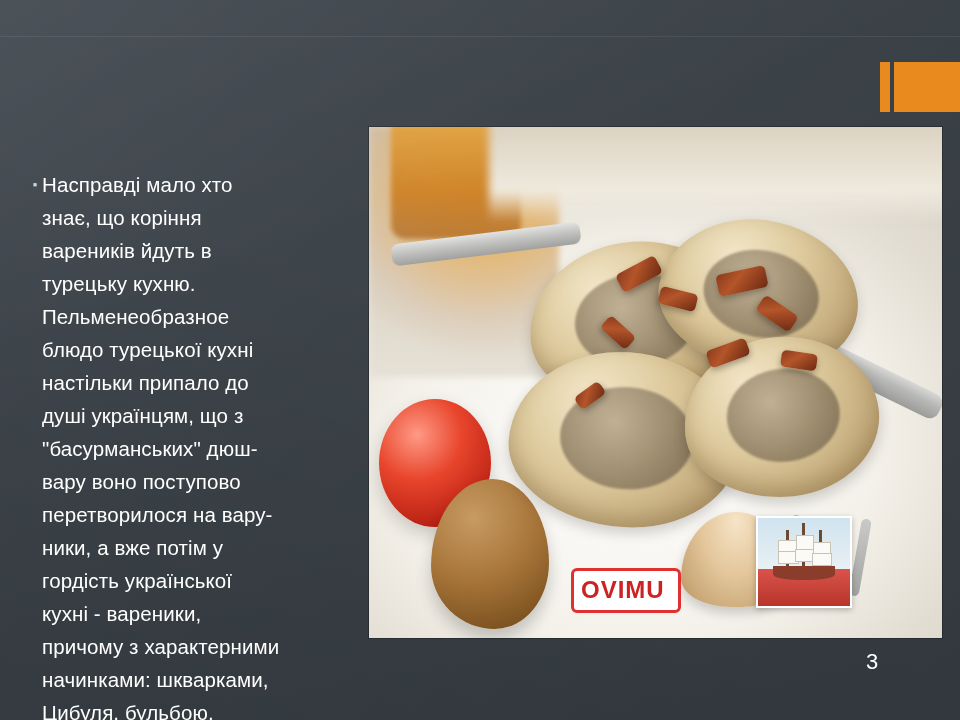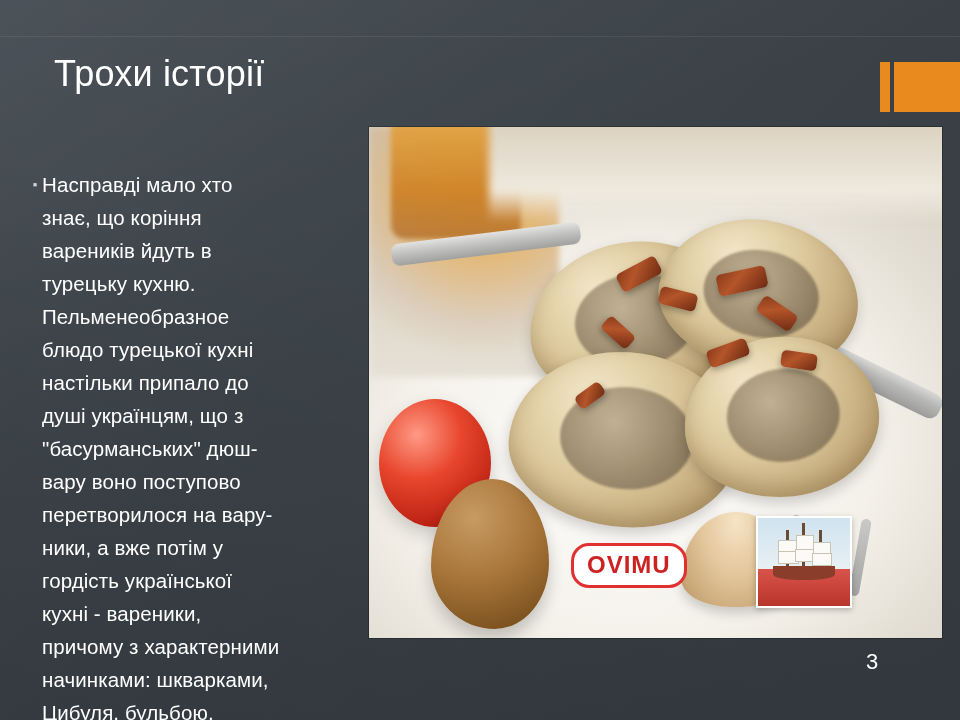--- a/index.html
+++ b/index.html
@@ -249,25 +249,25 @@
     top: 385px;
     width: 110px;
     height: 95px;
     background: radial-gradient(ellipse at 50% 10%, #f6e4c6 0%, #e3c69b 45%, #c9a777 80%, #b08f5f 100%);
     border-radius: 50% 50% 45% 45% / 70% 70% 30% 30%;
     box-shadow: 0 6px 12px rgba(0,0,0,0.18);
   }
   .watermark {
     position: absolute;
     left: 202px;
-    top: 416px;
-    padding: 5px 13px 6px 13px;
+    top: 441px;
+    padding: 5px 13px 6px 7px;
     background: #ffffff;
     border: 3px solid #e03030;
-    border-radius: 18px;
+    border-radius: 6px;
     color: #cc2222;
     font-size: 24px;
     font-weight: bold;
     letter-spacing: 1px;
     font-family: "Liberation Sans", sans-serif;
   }
   .stamp {
     position: absolute;
     left: 387px;
     top: 389px;
@@ -322,21 +322,20 @@
 </head>
 <body>
 
 <div class="slide">
   <div class="bg-band"></div>
   <div class="top-rule"></div>
 
   <div class="accent-small"></div>
   <div class="accent-big"></div>
 
-  <div class="title">Трохи історії</div>
 
   <div class="body-block">
     <div class="bullet-row">
       <div class="bullet-dot">▪</div>
       <div class="bullet-text">Насправді мало хто
 знає, що коріння
 вареників йдуть в
 турецьку кухню.
 Пельменеобразное
 блюдо турецької кухні

